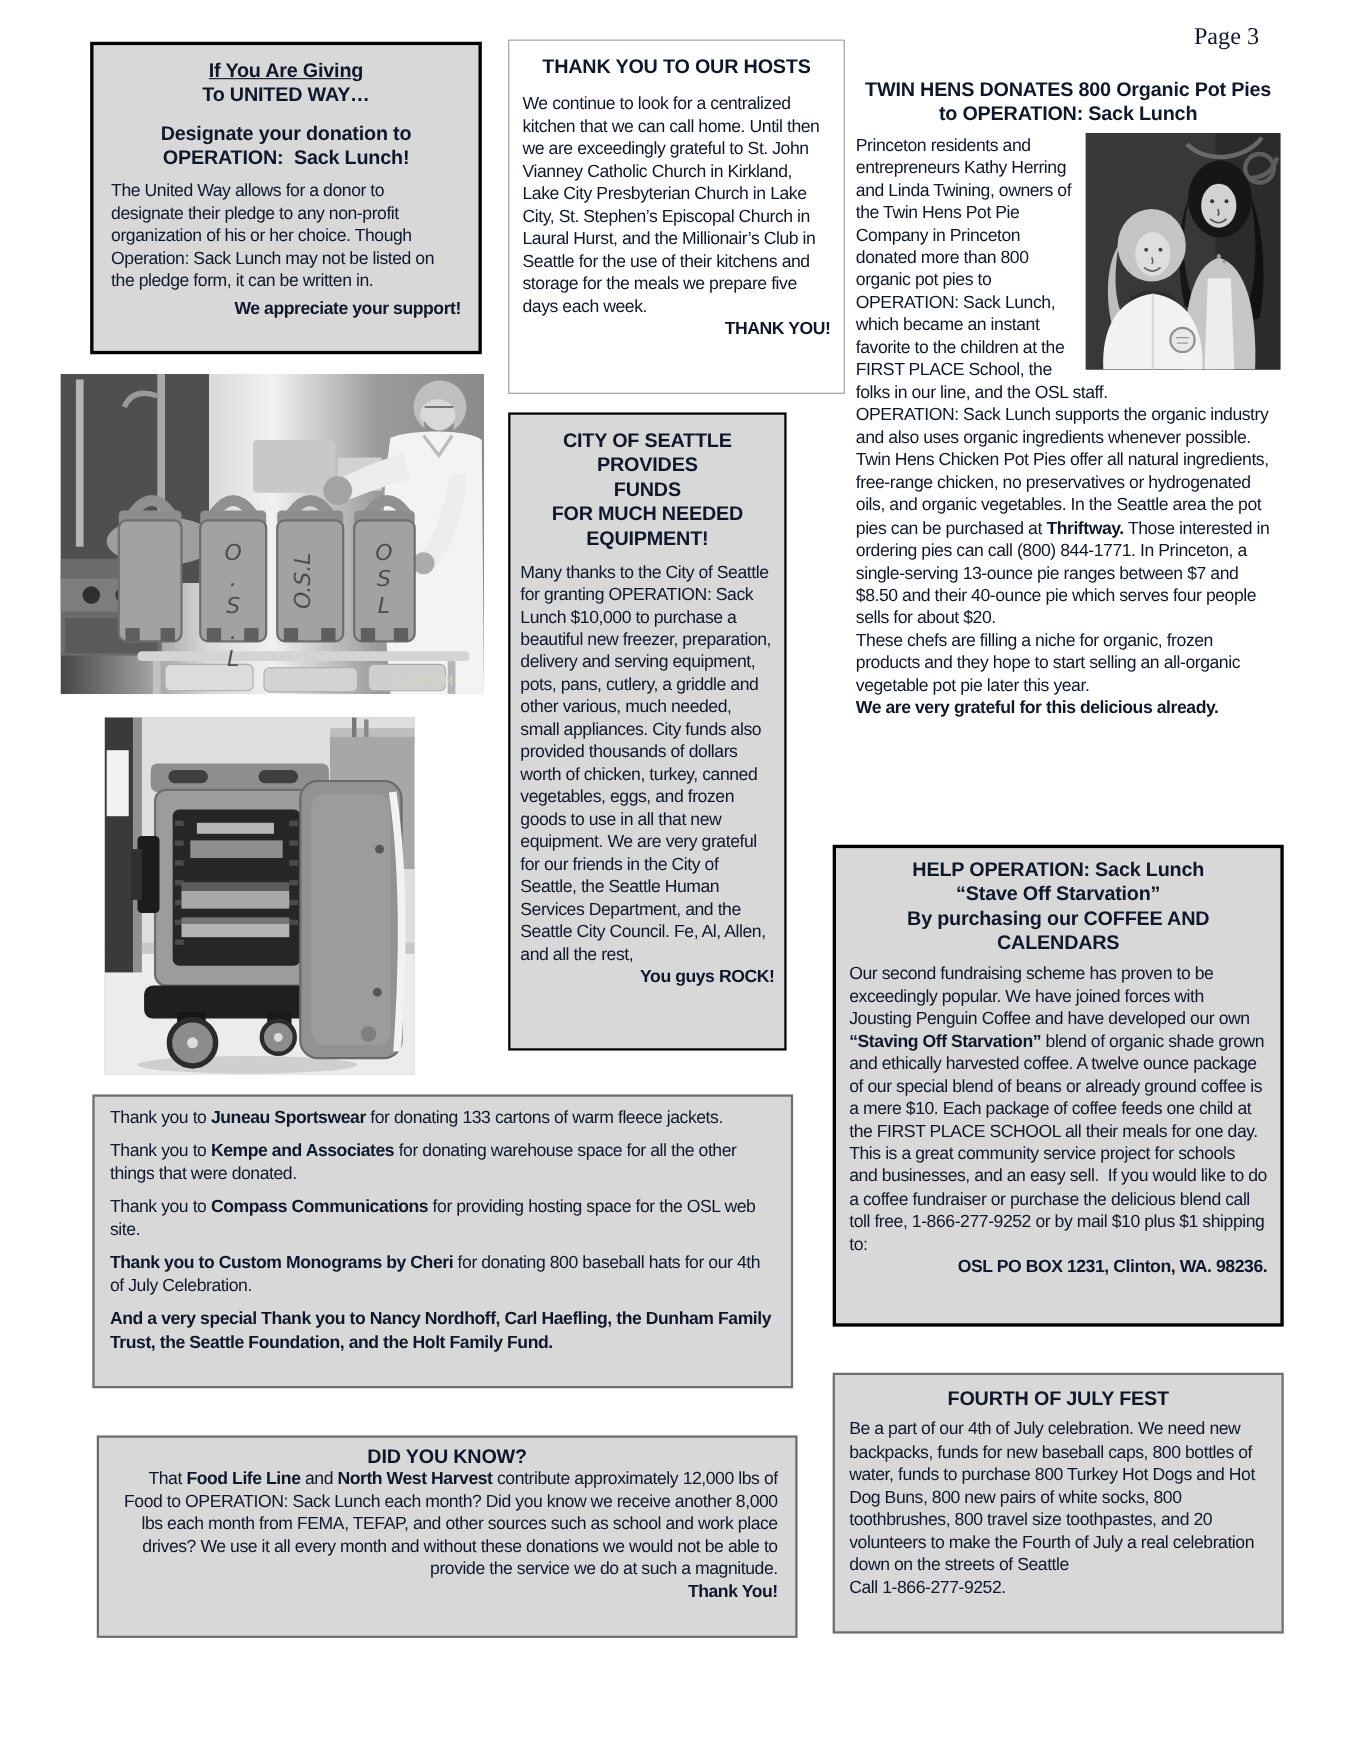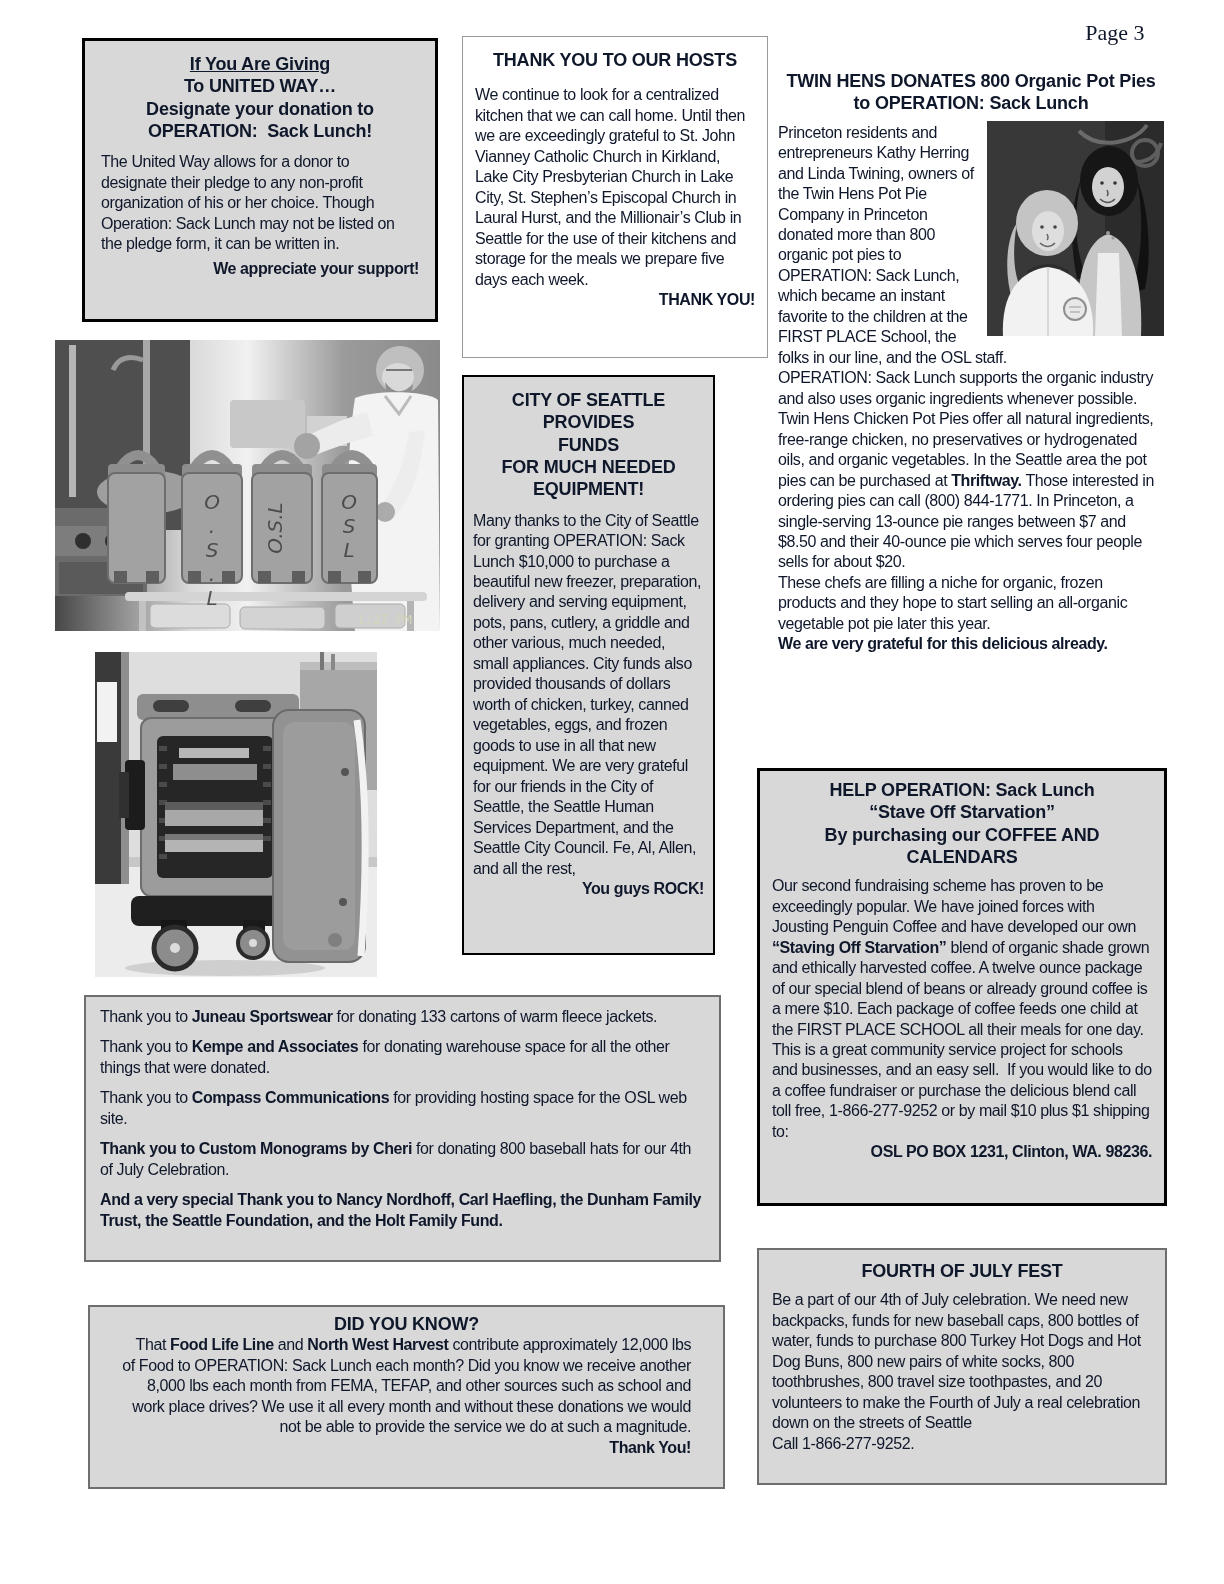--- a/index.html
+++ b/index.html
@@ -18,29 +18,29 @@
   .b-thin  { border:2px solid #6e6e6e; }
   .b-hair  { border:1px solid #9a9a9a; }
 
   .ttl { font-weight:bold; font-size:18px; line-height:1.24; text-align:center; letter-spacing:-0.2px; margin:0; }
   .body-txt { font-size:16px; line-height:1.28; letter-spacing:-0.4px; margin:0; }
   .ctr { text-align:right; }
   .bold { font-weight:bold; }
   .underline { text-decoration:underline; }
   .prewrap { white-space:pre-wrap; }
   .gap4 { margin-top:4px; } .gap8 { margin-top:8px; }
-  .gap10 { margin-top:10px; } .gap12 { } .gap14 { margin-top:14px; }
+  .gap10 { margin-top:10px; } .gap12 { margin-top:12px; } .gap14 { margin-top:14px; }
 
   
   .unitedway { left:82px;  top:38px;   width:356px; height:284px; padding:12px 16px; }
   .hosts     { left:462px; top:36px;   width:306px; height:322px; padding:12px 12px; }
   .citybox   { left:462px; top:375px;  width:253px; height:580px; padding:12px 9px; }
   .thanksbox { left:84px;  top:995px;  width:637px; height:267px; padding:10px 14px; }
   .coffeebox { left:757px; top:768px;  width:410px; height:438px; padding:8px 12px; }
-  .dykbox    { left:88px;  top:1305px; width:637px; height:184px; padding:6px 32px; }
+  .dykbox    { left:88px;  top:1305px; width:637px; height:184px; padding:6px 16px; }
   .julybox   { left:757px; top:1248px; width:410px; height:237px; padding:10px 13px; }
 
   .thanks-item { margin:0 0 10px 0; }
   .thanks-item:last-child { margin-bottom:0; }
 
   
   .twinhens { position:absolute; left:778px; top:70px; width:386px; }
   .twins-photo { float:right; width:177px; height:215px; margin:6px 0 6px 10px; background:#383838; }
   .twins-photo svg { display:block; }
 

